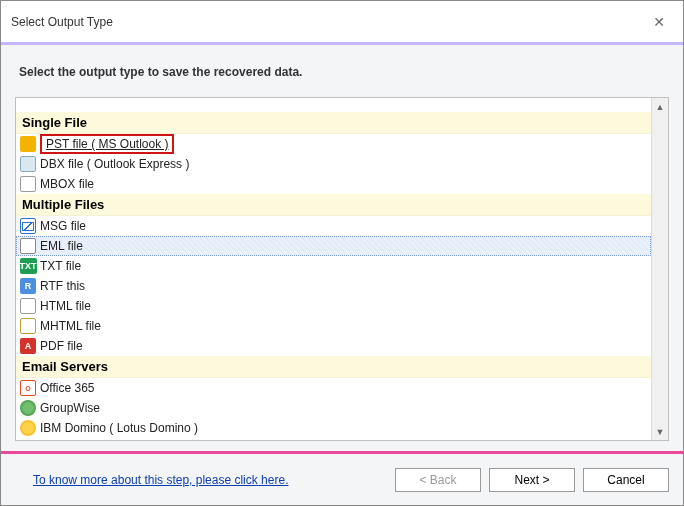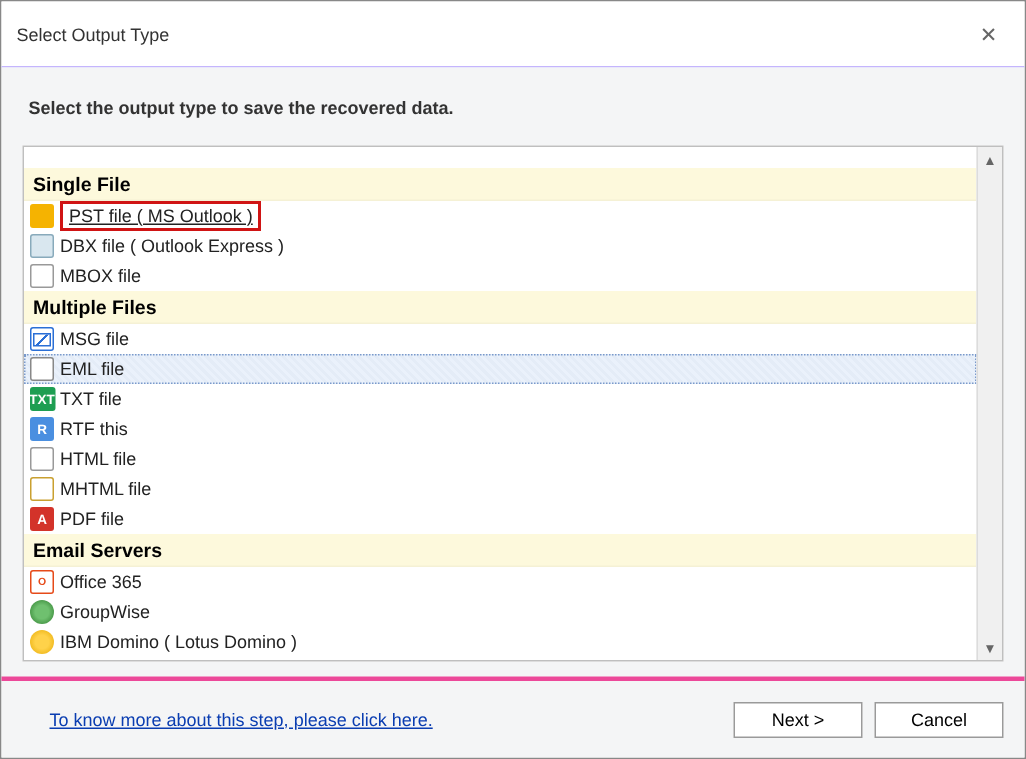--- a/index.html
+++ b/index.html
@@ -1,18 +1,18 @@
 <!DOCTYPE html>
 <html><head>
 <meta charset="utf-8">
 <style>
   * { box-sizing: border-box; margin: 0; padding: 0; }
   html, body { width: 684px; height: 506px; font-family: 'Segoe UI', Tahoma, sans-serif; font-size: 12px; overflow: hidden; }
   .window { width: 684px; height: 506px; background: #fff; border: 1px solid #888; display: flex; flex-direction: column; }
-  .titlebar { height: 44px; display: flex; align-items: center; padding: 0 6px 0 10px; border-bottom: 1px solid #c4b5fd; background: #fff; }
+  .titlebar { height: 44px; display: flex; align-items: center; padding: 0 6px 0 10px; border-bottom: 3px solid #c4b5fd; background: #fff; }
   .titlebar-text { flex: 1; font-size: 12px; color: #333; }
   .close-btn { width: 36px; height: 100%; display: flex; align-items: center; justify-content: center; color: #666; font-size: 14px; cursor: pointer; }
   .content { flex: 1; background: #f4f5f6; padding: 14px 14px 10px 14px; display: flex; flex-direction: column; }
   .instr { font-weight: 600; color: #333; font-size: 12px; margin: 6px 0 18px 4px; }
   .listwrap { flex: 1; background: #fff; border: 1px solid #bfbfbf; display: flex; position: relative; }
   .list { flex: 1; overflow-y: auto; }
   .scrollbar { width: 17px; background: #f0f0f0; border-left: 1px solid #dcdcdc; position: relative; }
   .scroll-arrow { position: absolute; left: 0; width: 100%; height: 17px; display: flex; align-items: center; justify-content: center; color: #666; font-size: 9px; cursor: pointer; background: #f0f0f0; }
   .scroll-arrow.up { top: 0; }
   .scroll-arrow.down { bottom: 0; }
@@ -147,17 +147,18 @@
           </div>
         <div class="scroll-arrow down">
             <span>▼</span>
           </div>
       </div>
     </div>
   </div>
   <div class="footer">
     <a class="link">To know more about this step, please click here.</a>
     <div class="footer-buttons">
+      <button class="btn disabled">&lt; Back</button>
       <button class="btn">Next &gt;</button>
       <button class="btn">Cancel</button>
     </div>
   </div>
 </div>
 
 </body></html>

